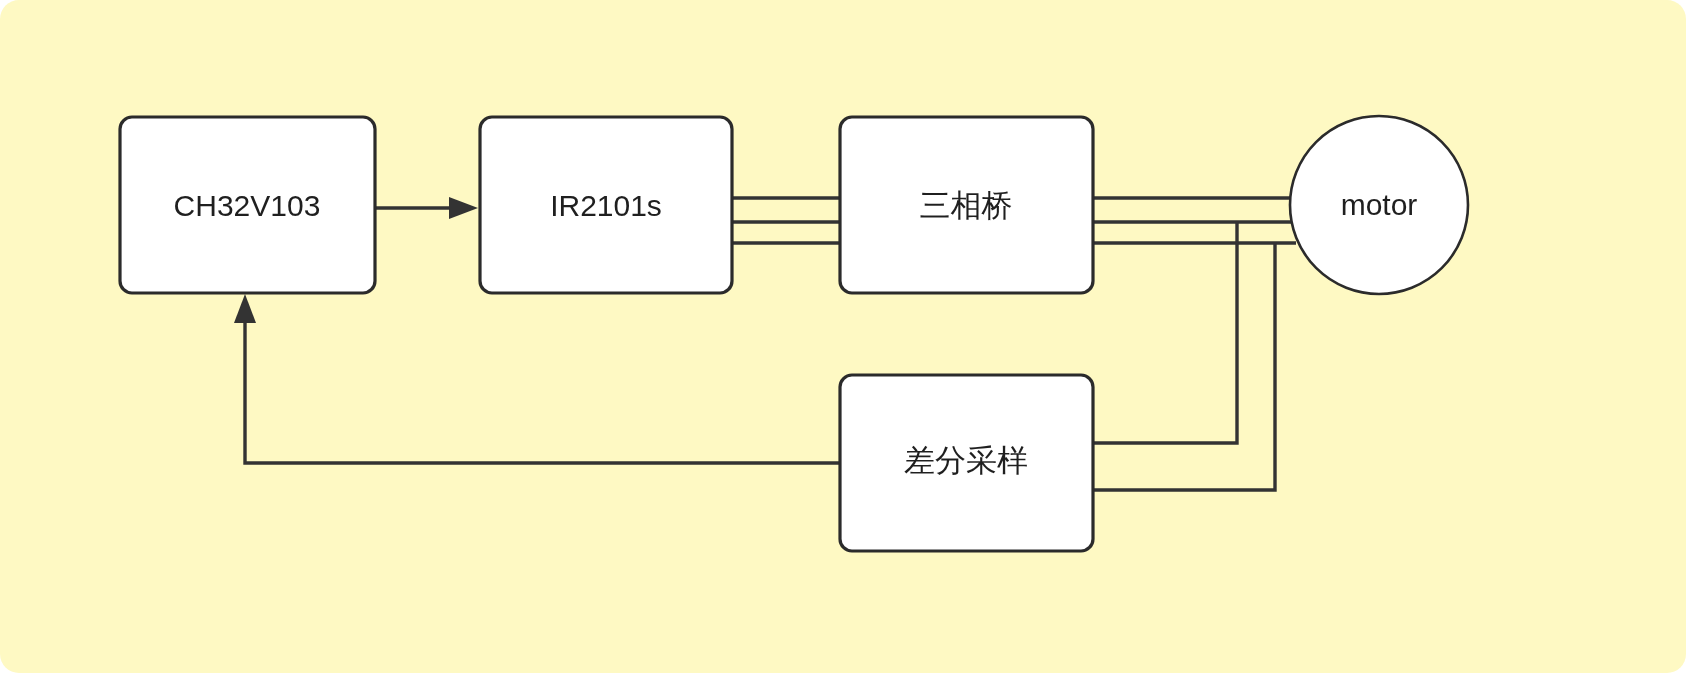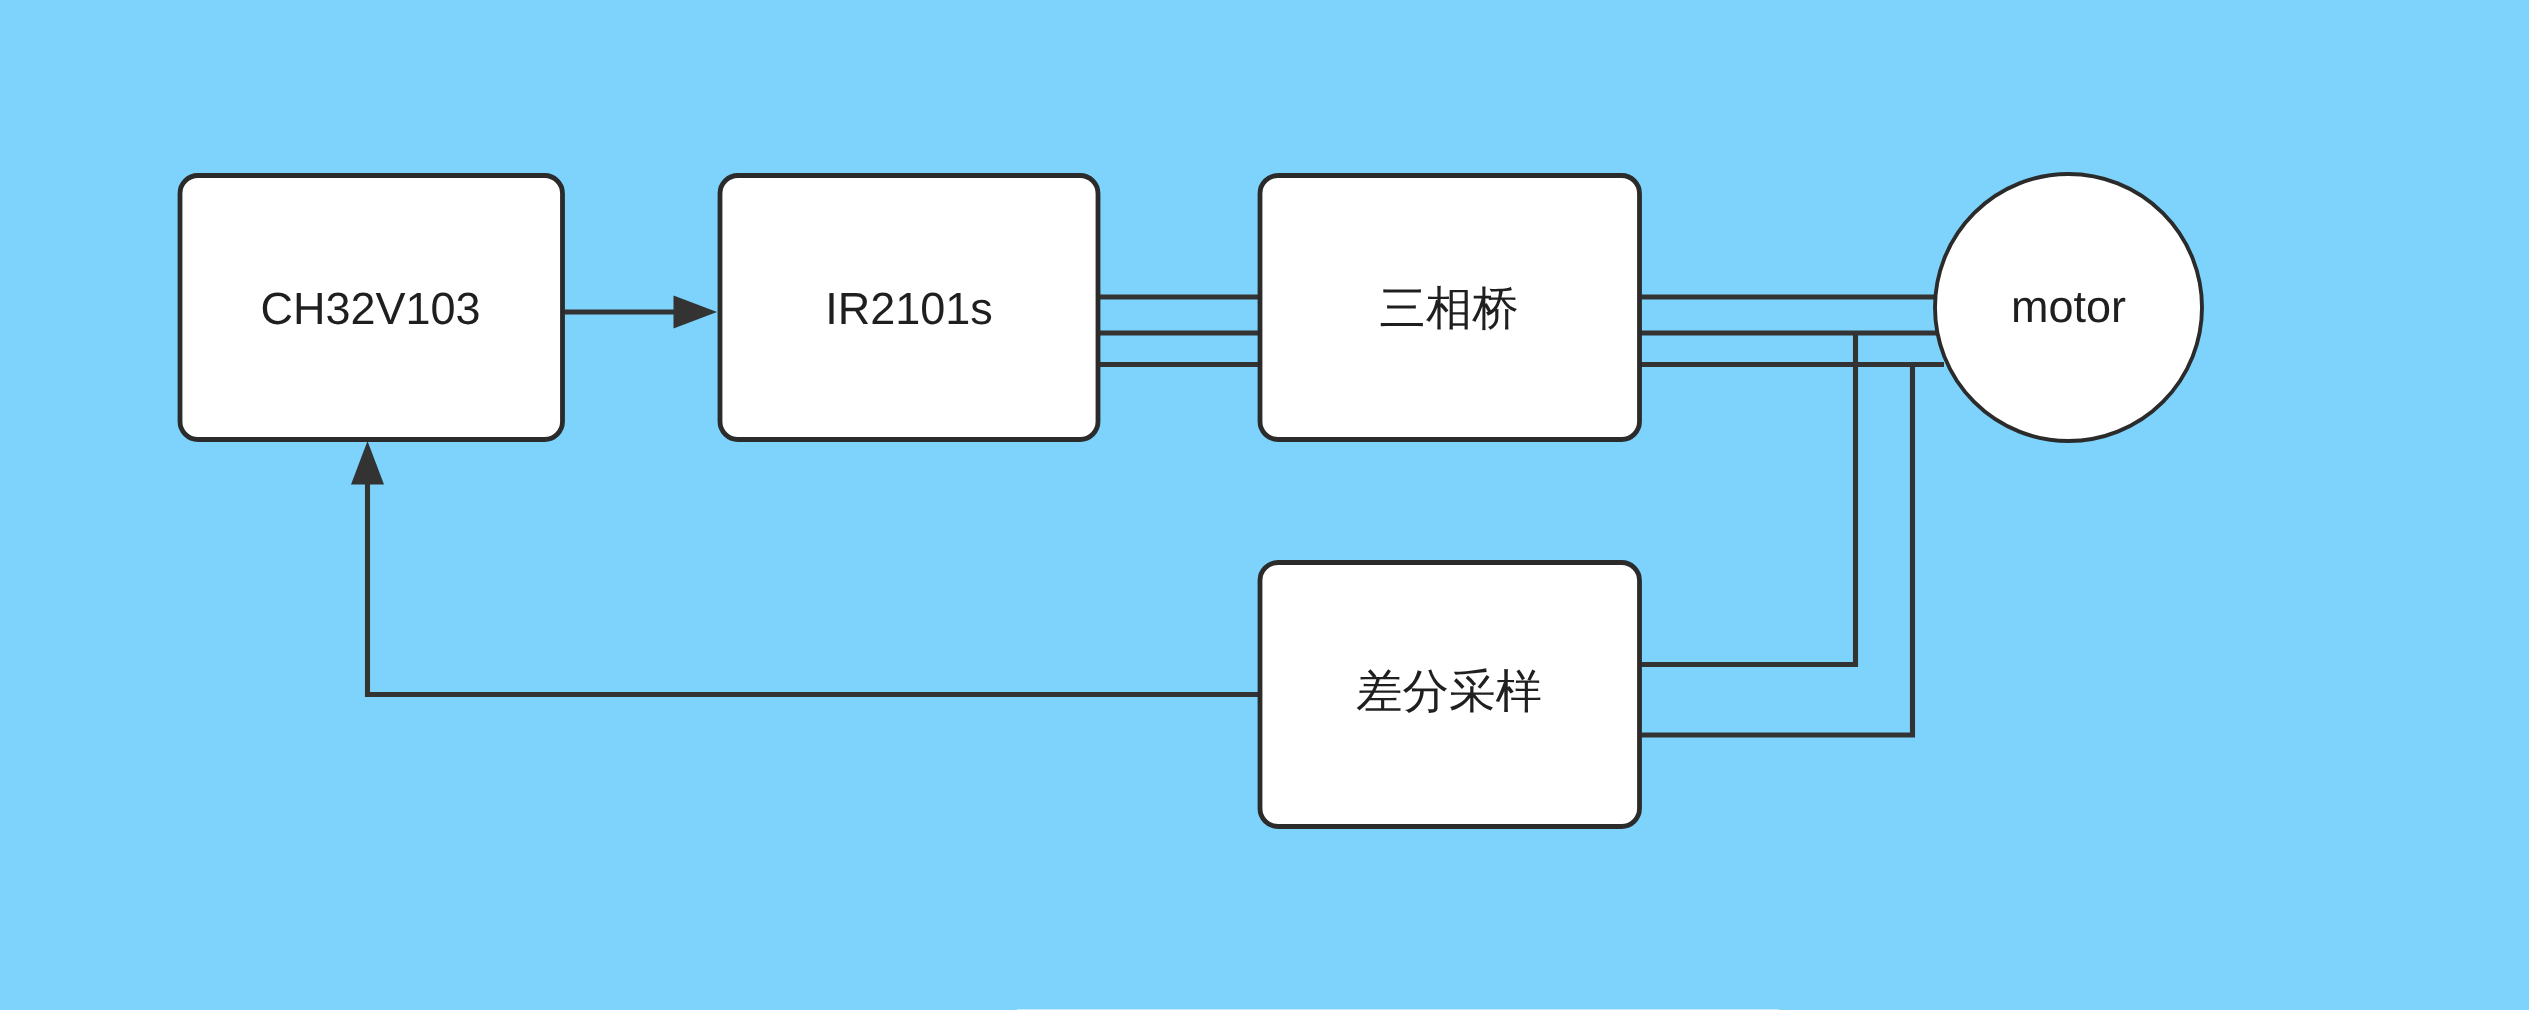--- a/index.html
+++ b/index.html
@@ -8,22 +8,23 @@
     padding: 0;
     background: #ffffff;
   }
   body {
     font-family: "Liberation Sans", "DejaVu Sans", sans-serif;
   }
   #diagram-root {
     position: relative;
     width: 1686px;
     height: 673px;
-    background: #7dd3fc;
+    background: #fef9c3;
     overflow: hidden;
+    border-radius: 19px;
   }
   #diagram-svg {
     position: absolute;
     left: 0;
     top: 0;
     width: 1686px;
     height: 673px;
     display: block;
   }
   .node-shape {

